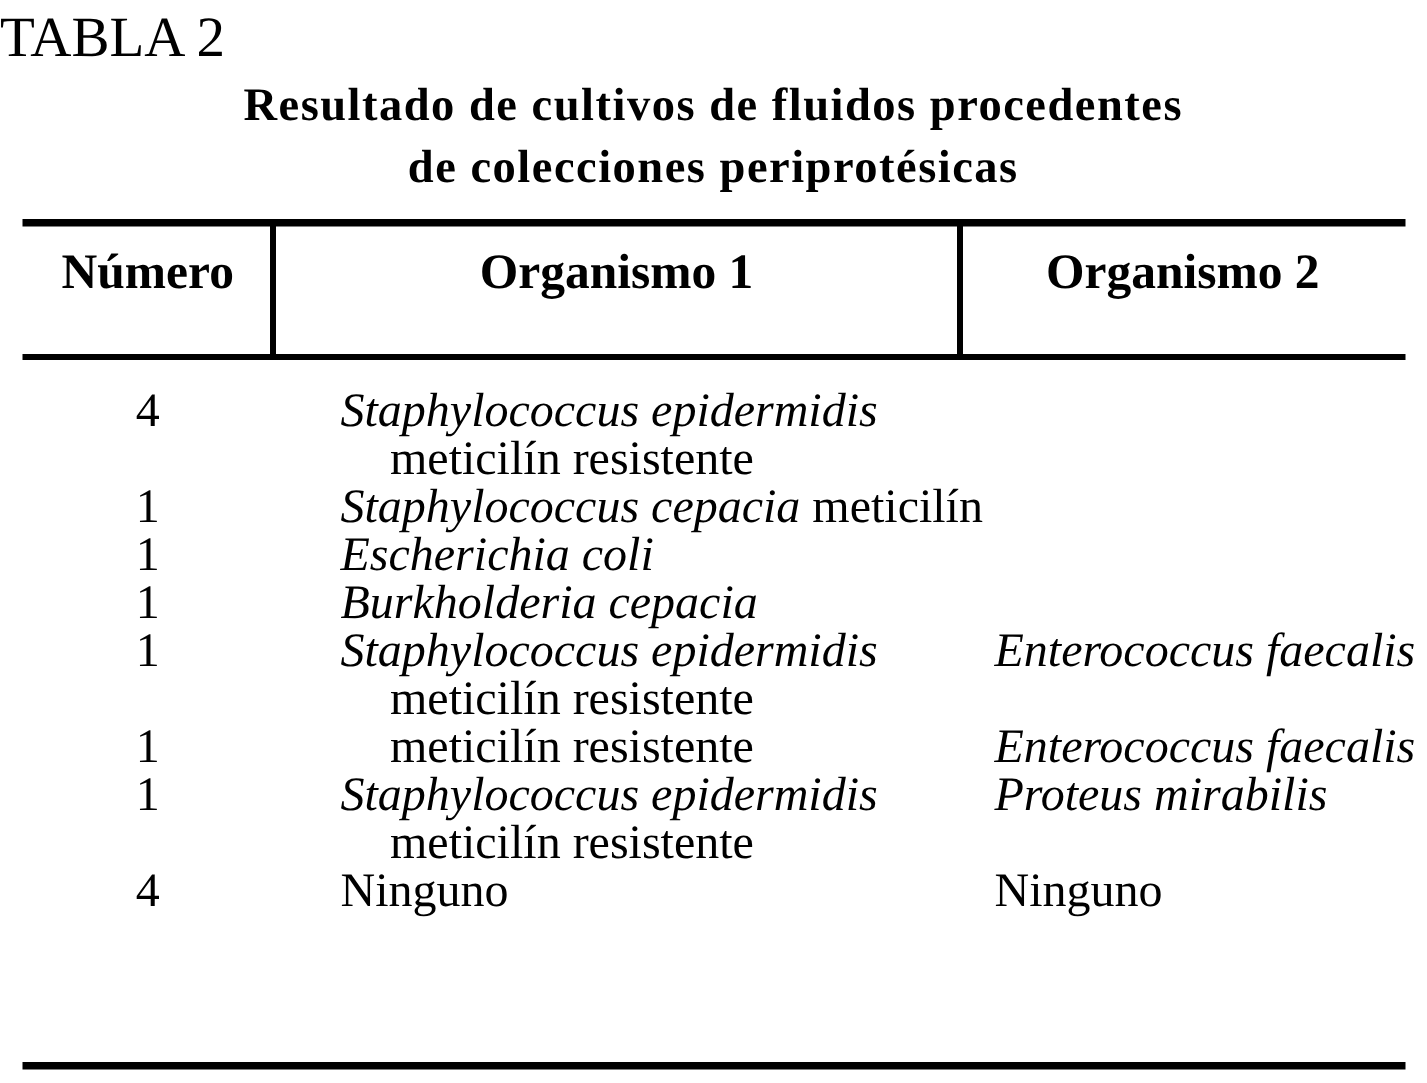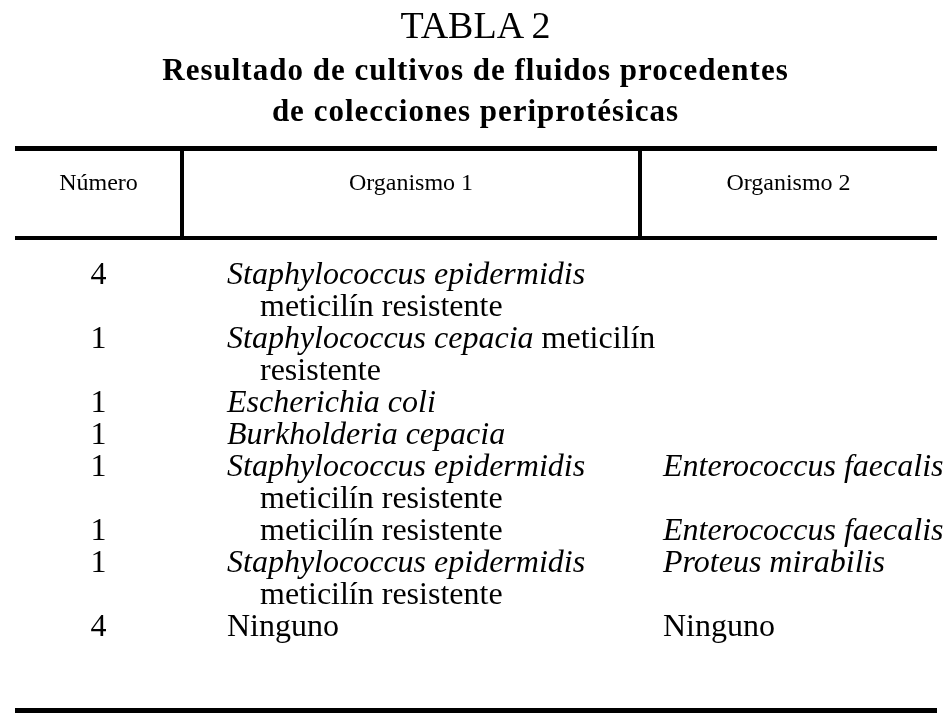--- a/index.html
+++ b/index.html
@@ -15,21 +15,21 @@
     color: #000000;
     font-family: "Liberation Serif", serif;
     overflow: hidden;
   }
 
   
   .caption-label {
     position: absolute;
     top: 3px; left: 0;
     width: 951px;
-    text-align: center;
+    text-align: left;
     font-size: 38px;
     line-height: 44px;
     font-weight: normal;
   }
   .caption-title {
     position: absolute;
     top: 49px; left: 0;
     width: 951px;
     text-align: center;
     font-weight: bold;
@@ -58,22 +58,22 @@
   .vline-1 { left: 180px; }
   .vline-2 { left: 638px; }
 
   
   .thead {
     position: absolute;
     left: 15px; top: 151px;
     width: 922px; height: 63px;
     display: flex;
     align-items: center;
-    font-weight: normal;
-    font-size: 24px;
+    font-weight: bold;
+    font-size: 33px;
     line-height: 31px;
   }
   .th { text-align: center; }
   .th-n  { width: 167px; }
   .th-o1 { width: 458px; }
   .th-o2 { width: 297px; }
 
   
   .tbody {
     position: absolute;
@@ -138,21 +138,20 @@
         <div class="cell-o1">
           <div><span class="it">Staphylococcus epidermidis</span></div>
           <div class="cont"><span class="">meticilín resistente</span></div>
         </div>
         <div class="cell-o2"></div>
       </div>
       <div class="row">
         <div class="cell-n">1</div>
         <div class="cell-o1">
           <div><span class="it">Staphylococcus cepacia</span><span class=""> meticilín</span></div>
-          <div class="cont"><span class="">resistente</span></div>
         </div>
         <div class="cell-o2"></div>
       </div>
       <div class="row">
         <div class="cell-n">1</div>
         <div class="cell-o1">
           <div><span class="it">Escherichia coli</span></div>
         </div>
         <div class="cell-o2"></div>
       </div>

